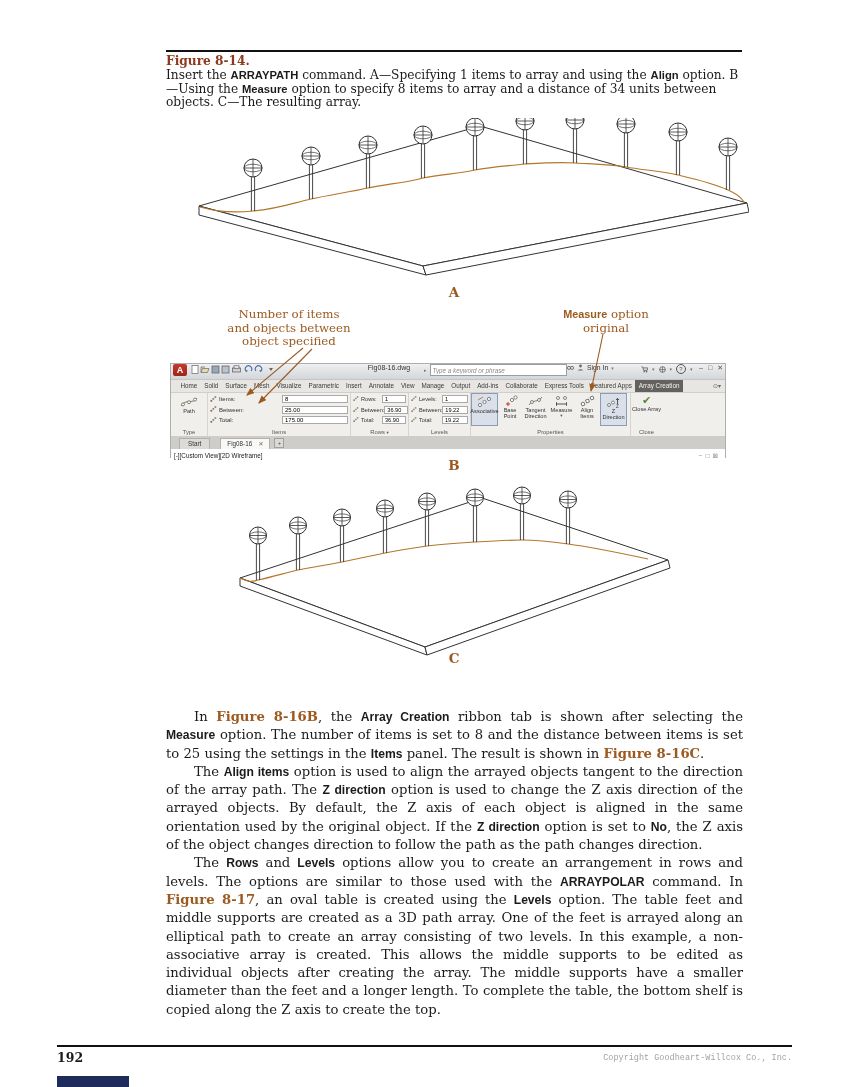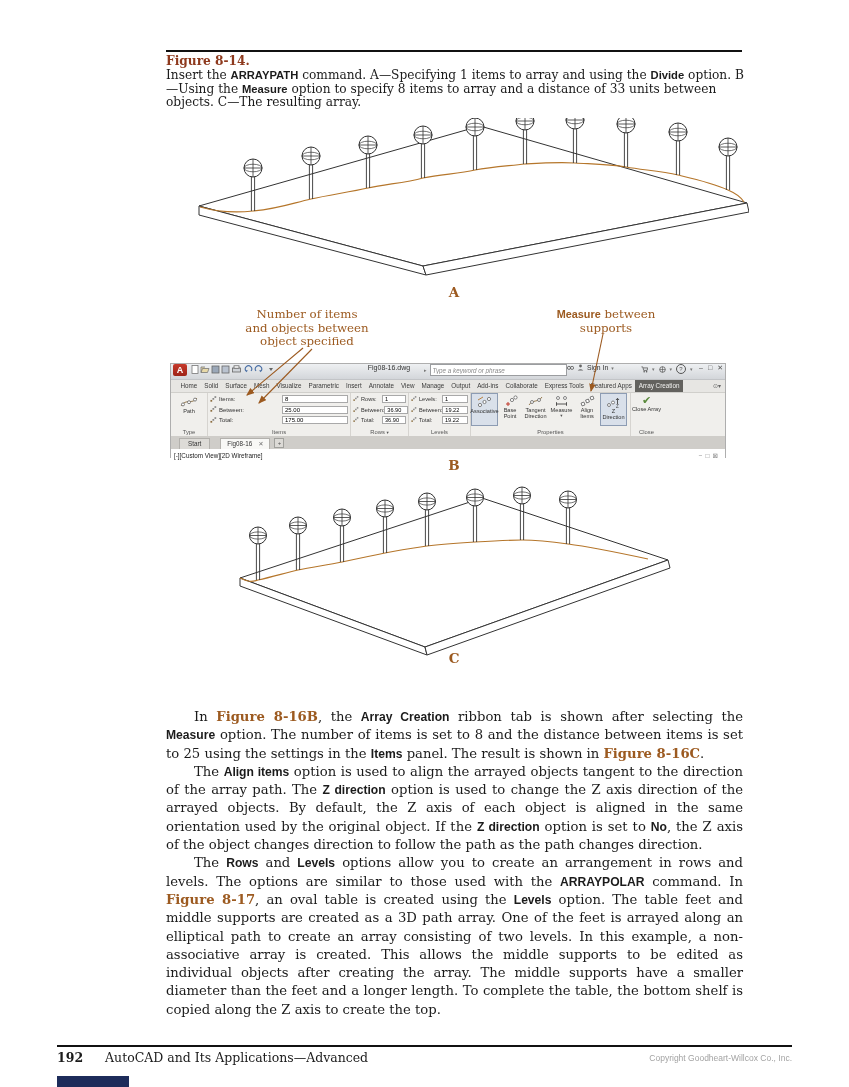--- a/index.html
+++ b/index.html
@@ -62,21 +62,21 @@
   #rb-viewport{position:relative;height:13px;background:#fff;font-size:6.3px;color:#222;
                line-height:13px;padding-left:3px;}
   #vp-win-icons{position:absolute;right:4px;top:0;color:#8a8a8a;font-size:6.5px;letter-spacing:3px;}
   
   #bodytext{left:166px;top:708px;width:577px;font-size:13.2px;line-height:18.3px;text-align:justify;}
   #bodytext p{margin:0;text-indent:28px;}
   
   #footer-rule{left:57px;top:1045px;width:735px;height:2px;background:#111;}
   #footer-left{left:57px;top:1050px;font-size:12.5px;display:flex;gap:22px;justify-content:center;}
   #footer-left .pagenum{font-weight:bold;}
-  #footer-copy{right:57px;top:1053px;font-size:8.5px;color:#a3a3a3;font-family:Liberation Sans, sans-serif;}
+  #footer-copy{right:57px;top:1053px;font-size:8.5px;color:#a3a3a3;font-family:Liberation Mono, monospace;}
   #corner-tab{left:57px;top:1076px;width:72px;height:11px;background:#1d2c5a;}
   svg text{font-family:"Liberation Sans",sans-serif;}
 </style>
 </head>
 <body>
 
 <svg style="position:absolute;width:0;height:0" aria-hidden="true">
   <defs>
     <g id="sym-dots">
       <rect x="0.5" y="4.5" width="2" height="2" fill="#8b6d3f"></rect>
@@ -99,21 +99,21 @@
     <g id="sym-share">
       <circle cx="4" cy="4" r="3.2" fill="none" stroke="#555" stroke-width="0.9"></circle>
       <path d="M0.8,4 H7.2 M4,0.8 V7.2" stroke="#555" stroke-width="0.7"></path>
     </g>
   </defs>
 </svg>
 
 <div id="top-rule" class="abs"></div>
 <div id="caption" class="abs">
   <span class="fig-head">Figure 8-14.</span><br>
-  <span>Insert the </span><span class="cmd">ARRAYPATH</span><span> command. A—Specifying 1 items to array and using the </span><span class="cmd">Divide</span><span> option. B—Using the </span><span class="cmd">Measure</span><span> option to specify 8 items to array and a distance of 33 units between objects. C—The resulting array.</span>
+  <span>Insert the </span><span class="cmd">ARRAYPATH</span><span> command. A—Specifying 1 items to array and using the </span><span class="cmd">Align</span><span> option. B—Using the </span><span class="cmd">Measure</span><span> option to specify 8 items to array and a distance of 34 units between objects. C—The resulting array.</span>
 </div>
 
 <svg id="fig-a" class="abs" style="left:183px;top:118px;" width="566" height="175" viewBox="0 0 566 175">
   <polygon points="16,88 297,8 564,85 240,148" fill="#fff" stroke="#333" stroke-width="1"></polygon>
   <polygon points="16,88 16,97 243,157 240,148" fill="#fff" stroke="#333" stroke-width="1"></polygon>
   <polygon points="240,148 243,157 566,94 564,85" fill="#fff" stroke="#333" stroke-width="1"></polygon>
   <path d="M 17 89 C 35 94, 52 95, 70 93 C 95 91, 110 85, 128 81 C 146 77, 167 74, 185 70
            C 203 66, 222 65, 240 60 C 258 56, 275 56, 292 52 C 309 49, 325 48, 342 46
            C 359 45, 375 44, 392 45 C 409 46, 426 46, 443 49 C 460 52, 478 53, 495 57
            C 512 61, 530 65, 545 72 C 552 75, 558 79, 561 84" fill="none" stroke="#b5762b" stroke-width="1.2"></path>
@@ -195,28 +195,28 @@
         <line x1="546.6" y1="72" x2="546.6" y2="37" stroke="#333" stroke-width="0.9"></line>
         <circle cx="545" cy="29" r="9" fill="#fff" stroke="#333" stroke-width="1"></circle>
         <line x1="536" y1="29" x2="554" y2="29" stroke="#333" stroke-width="0.8"></line>
         <line x1="545" y1="20" x2="545" y2="38" stroke="#333" stroke-width="0.8"></line>
         <ellipse cx="545" cy="29" rx="9" ry="3.78" fill="none" stroke="#333" stroke-width="0.7"></ellipse>
       </g>
     </g>
 </svg>
 <div class="abs fig-label" style="top:284px;">A</div>
 
-<div class="abs ann" style="left:207px;top:308px;width:200px;">
+<div class="abs ann" style="left:189px;top:308px;width:200px;">
   <span>Number of items</span><br>
   <span>and objects between</span><br>
   <span>object specified</span>
 </div>
 <div class="abs ann" style="left:520px;top:308px;width:172px;">
-  <span class="cmd">Measure</span><span> between</span><br>
-  <span>supports</span>
+  <span class="cmd">Measure</span><span> option</span><br>
+  <span>original</span>
 </div>
 <svg class="abs" style="left:170px;top:302px;z-index:5;pointer-events:none;" width="570" height="112" viewBox="0 0 570 112">
   <defs>
     <marker id="arrw" orient="auto" markerWidth="9" markerHeight="8" refX="6.5" refY="3">
       <path d="M0,0 L7.5,3 L0,6 Z" fill="#9c5a20"></path>
     </marker>
   </defs>
   <line x1="133" y1="46" x2="77" y2="93" stroke="#9c5a20" stroke-width="1.1" marker-end="url(#arrw)"></line>
   <line x1="142" y1="47" x2="89" y2="101" stroke="#9c5a20" stroke-width="1.1" marker-end="url(#arrw)"></line>
   <line x1="433" y1="32" x2="421" y2="89" stroke="#9c5a20" stroke-width="1.1" marker-end="url(#arrw)"></line>
@@ -541,16 +541,15 @@
 
 <div id="bodytext" class="abs">
   <p><span>In </span><span class="figref">Figure 8-16B</span><span>, the </span><span class="cmd">Array Creation</span><span> ribbon tab is shown after selecting the </span><span class="cmd">Measure</span><span> option. The number of items is set to 8 and the distance between items is set to 25 using the settings in the </span><span class="cmd">Items</span><span> panel. The result is shown in </span><span class="figref">Figure 8-16C</span><span>.</span></p>
   <p><span>The </span><span class="cmd">Align items</span><span> option is used to align the arrayed objects tangent to the direction of the array path. The </span><span class="cmd">Z direction</span><span> option is used to change the Z axis direction of the arrayed objects. By default, the Z axis of each object is aligned in the same orientation used by the original object. If the </span><span class="cmd">Z direction</span><span> option is set to </span><span class="cmd">No</span><span>, the Z axis of the object changes direction to follow the path as the path changes direction.</span></p>
   <p><span>The </span><span class="cmd">Rows</span><span> and </span><span class="cmd">Levels</span><span> options allow you to create an arrangement in rows and levels. The options are similar to those used with the </span><span class="cmd">ARRAYPOLAR</span><span> command. In </span><span class="figref">Figure 8-17</span><span>, an oval table is created using the </span><span class="cmd">Levels</span><span> option. The table feet and middle supports are created as a 3D path array. One of the feet is arrayed along an elliptical path to create an array consisting of two levels. In this example, a non-associative array is created. This allows the middle supports to be edited as individual objects after creating the array. The middle supports have a smaller diameter than the feet and a longer length. To complete the table, the bottom shelf is copied along the Z axis to create the top.</span></p>
 </div>
 
 <div id="footer-rule" class="abs"></div>
 <div id="footer-left" class="abs">
   <span class="pagenum">192</span>
-  <span>AutoCAD and Its Applications—Advanced</span>
 </div>
 <div id="footer-copy" class="abs">Copyright Goodheart-Willcox Co., Inc.</div>
 <div id="corner-tab" class="abs"></div>
 
 </body></html>

